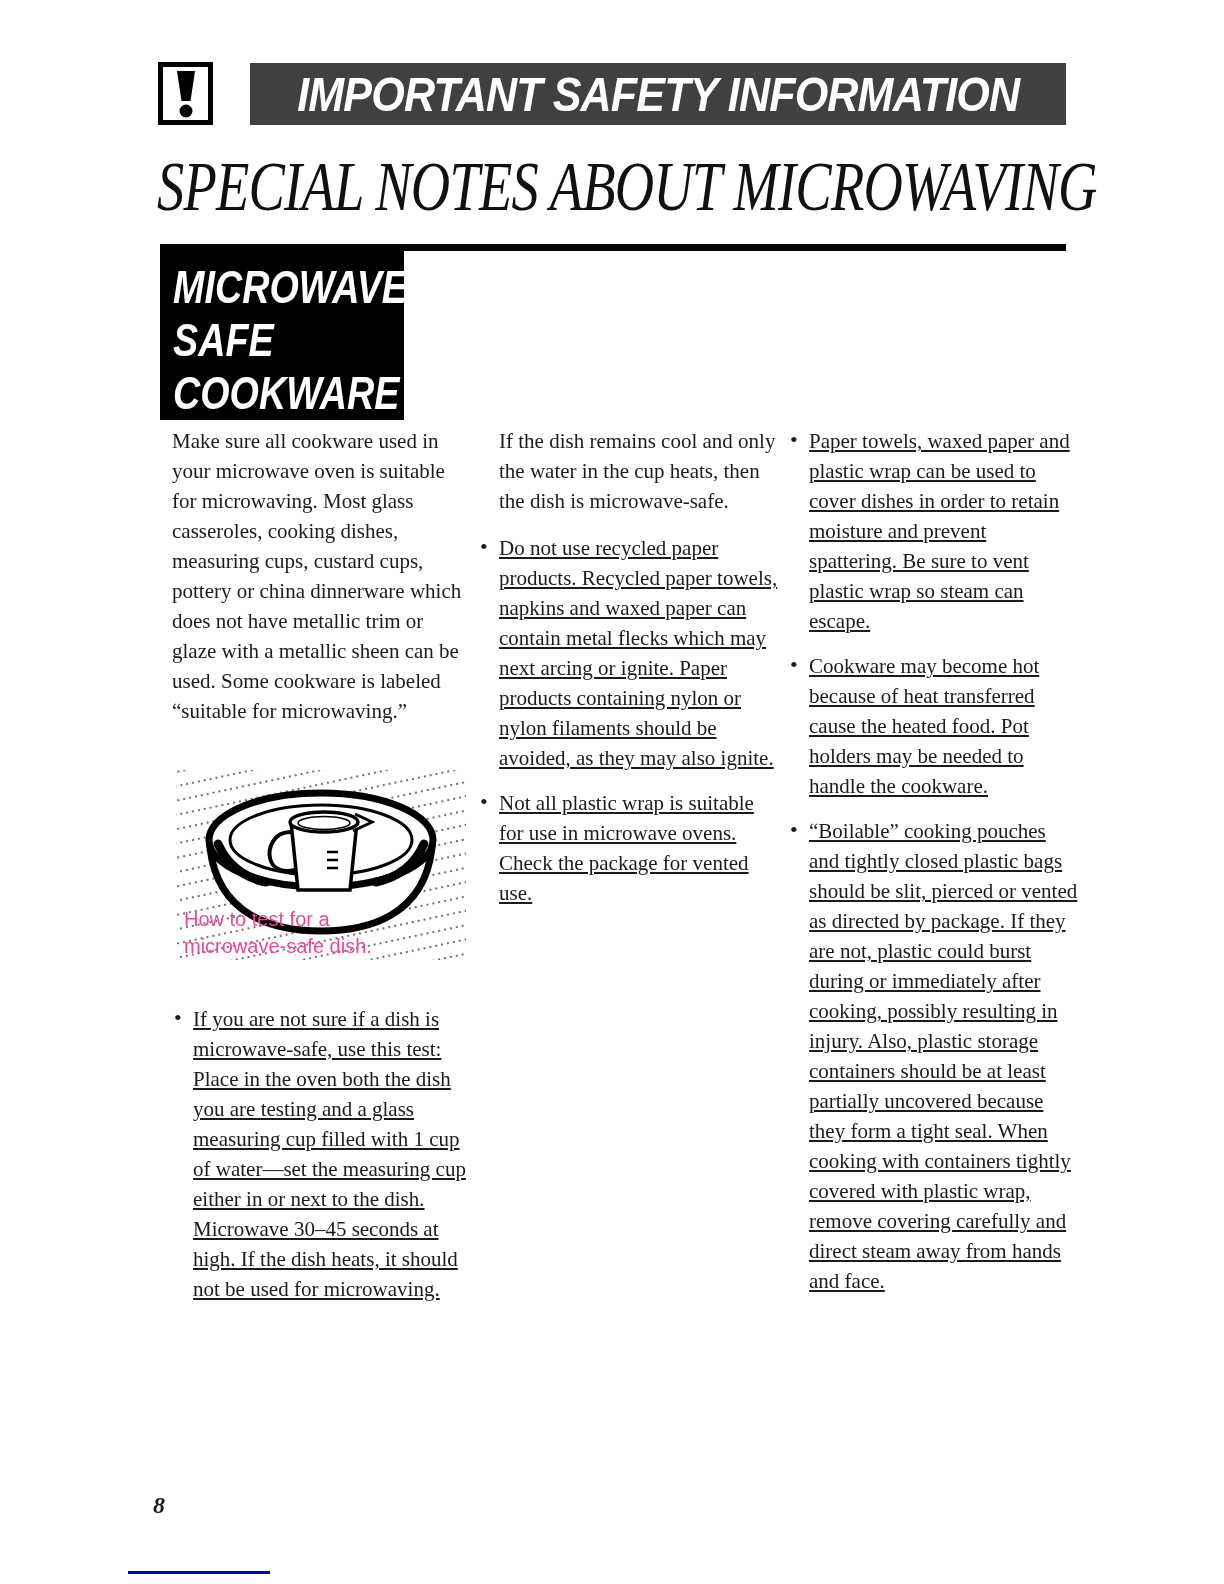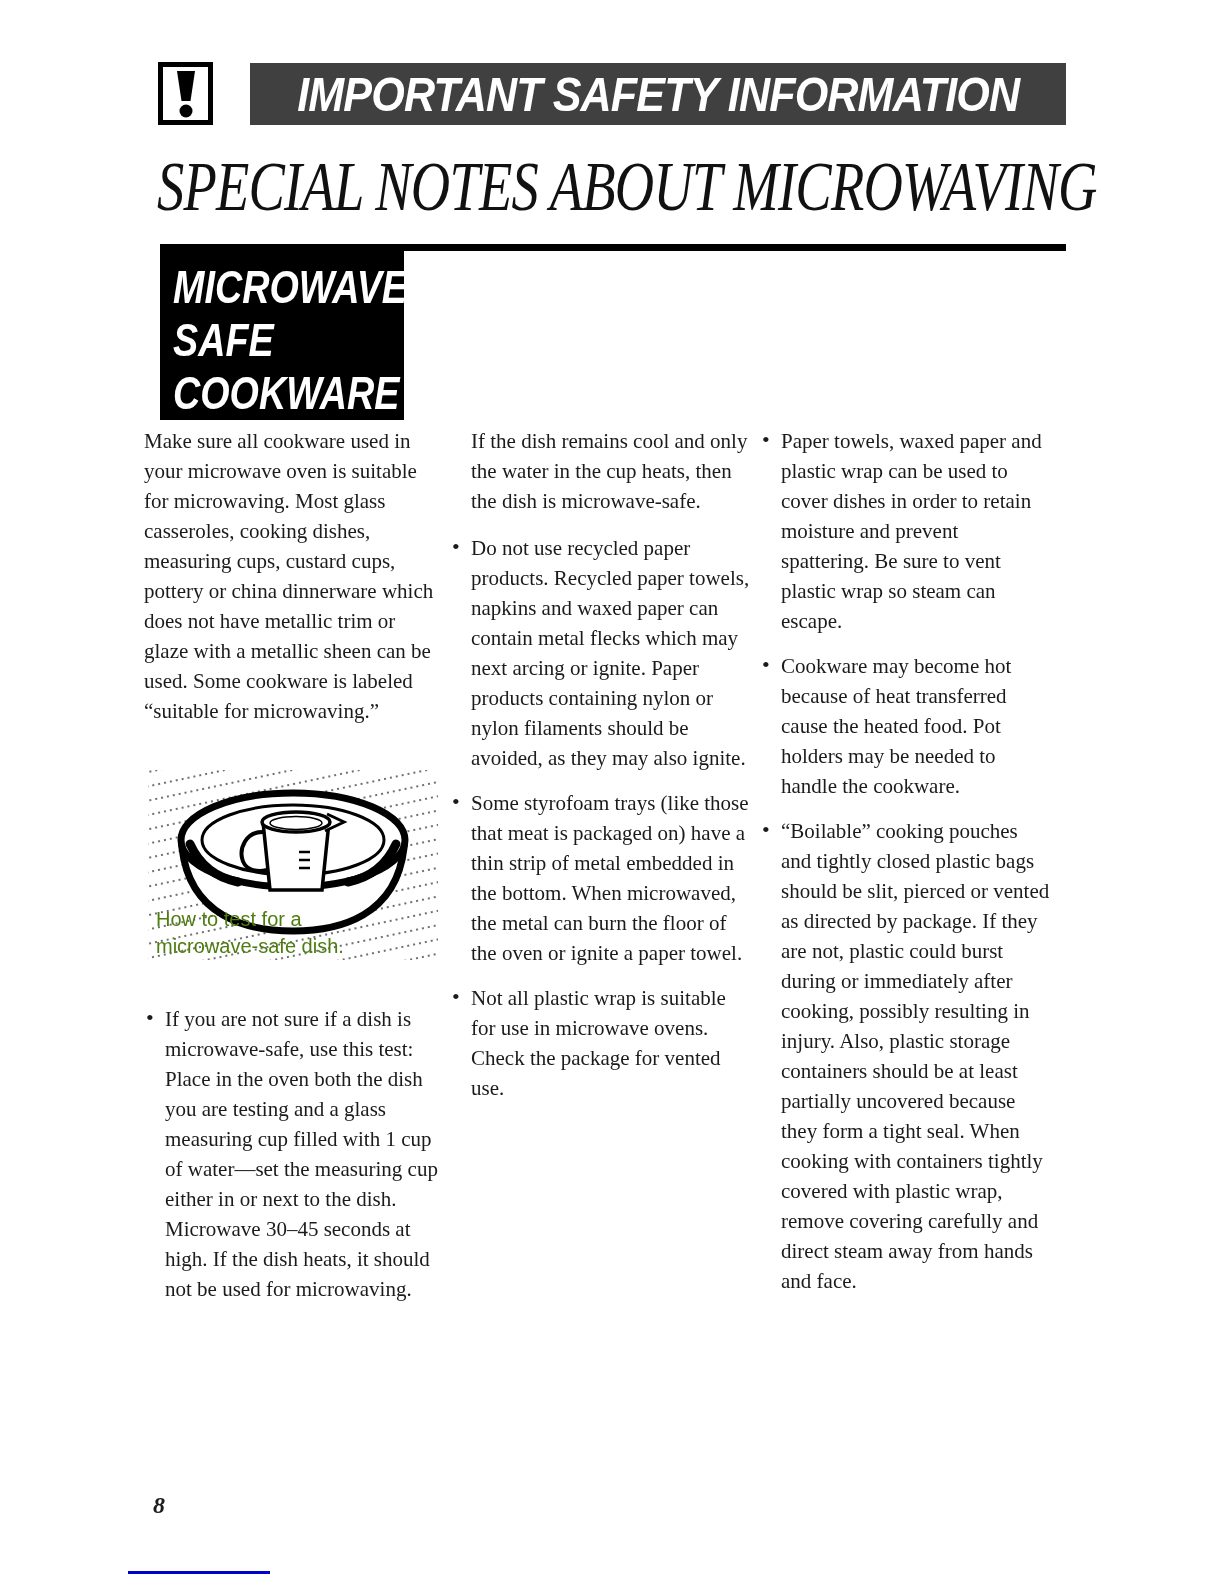--- a/index.html
+++ b/index.html
@@ -36,35 +36,35 @@
     position:absolute; left:160px; top:251px; width:244px; height:169px;
     background:#000; box-sizing:border-box; padding:10px 0 0 13px;
   }
   .section-box .shline {
     font-family:"Liberation Sans","DejaVu Sans",sans-serif;
     font-weight:bold; font-style:italic; font-size:46px; line-height:53px;
     color:#fff; white-space:nowrap; transform:scaleX(0.82); transform-origin:left;
   }
   
   .columns {
-    position:absolute; left:144px; top:426px; width:906px;
+    position:absolute; left:172px; top:426px; width:906px;
     display:grid; grid-template-columns:296px 300px 290px; column-gap:10px;
     font-size:21px; line-height:30px;
   }
   .para { margin:0 0 17px 0; }
   .indented { padding-left:21px; }
-  .bullet { position:relative; padding-left:21px; margin:0 0 15px 0; }
+  .bullet { position:relative; padding-left:21px; margin:0 0 15px 0;text-decoration:underline; }
   .bullet::before { content:"\2022"; position:absolute; left:2px; top:-1px; font-size:22px; }
   
   .test-figure { position:relative; width:290px; height:190px; margin:44px 0 44px 4px; }
   .test-figure svg { position:absolute; left:0; top:0; }
   .figure-caption {
     position:absolute; left:8px; bottom:0px; width:252px;
     font-family:"Liberation Sans","DejaVu Sans",sans-serif;
-    font-size:20px; line-height:27px; color:#4d7c0f;
+    font-size:20px; line-height:27px; color:#ec4899;
   }
   
   .page-number { position:absolute; left:153px; top:1492px; font-weight:bold; font-style:italic; font-size:24px; }
   .footer-line { position:absolute; left:128px; top:1571px; width:142px; height:3px; background:#0101cd; }
 </style>
 </head>
 <body>
 
 <div class="page">
 
@@ -126,21 +126,20 @@
         </svg>
         <div class="figure-caption">How to test for a microwave-safe dish.</div>
       </div>
 
       <div class="bullet">If you are not sure if a dish is microwave-safe, use this test: Place in the oven both the dish you are testing and a glass measuring cup filled with 1 cup of water—set the measuring cup either in or next to the dish. Microwave 30–45 seconds at high. If the dish heats, it should not be used for microwaving.</div>
     </div>
 
     <div class="col">
       <p class="para indented">If the dish remains cool and only the water in the cup heats, then the dish is microwave-safe.</p>
       <div class="bullet">Do not use recycled paper products. Recycled paper towels, napkins and waxed paper can contain metal flecks which may next arcing or ignite. Paper products containing nylon or nylon filaments should be avoided, as they may also ignite.</div>
-      <div class="bullet">Some styrofoam trays (like those that meat is packaged on) have a thin strip of metal embedded in the bottom. When microwaved, the metal can burn the floor of the oven or ignite a paper towel.</div>
       <div class="bullet">Not all plastic wrap is suitable for use in microwave ovens. Check the package for vented use.</div>
     </div>
 
     <div class="col">
       <div class="bullet">Paper towels, waxed paper and plastic wrap can be used to cover dishes in order to retain moisture and prevent spattering. Be sure to vent plastic wrap so steam can escape.</div>
       <div class="bullet">Cookware may become hot because of heat transferred cause the heated food. Pot holders may be needed to handle the cookware.</div>
       <div class="bullet">“Boilable” cooking pouches and tightly closed plastic bags should be slit, pierced or vented as directed by package. If they are not, plastic could burst during or immediately after cooking, possibly resulting in injury. Also, plastic storage containers should be at least partially uncovered because they form a tight seal. When cooking with containers tightly covered with plastic wrap, remove covering carefully and direct steam away from hands and face.</div>
     </div>
 
   </div>

